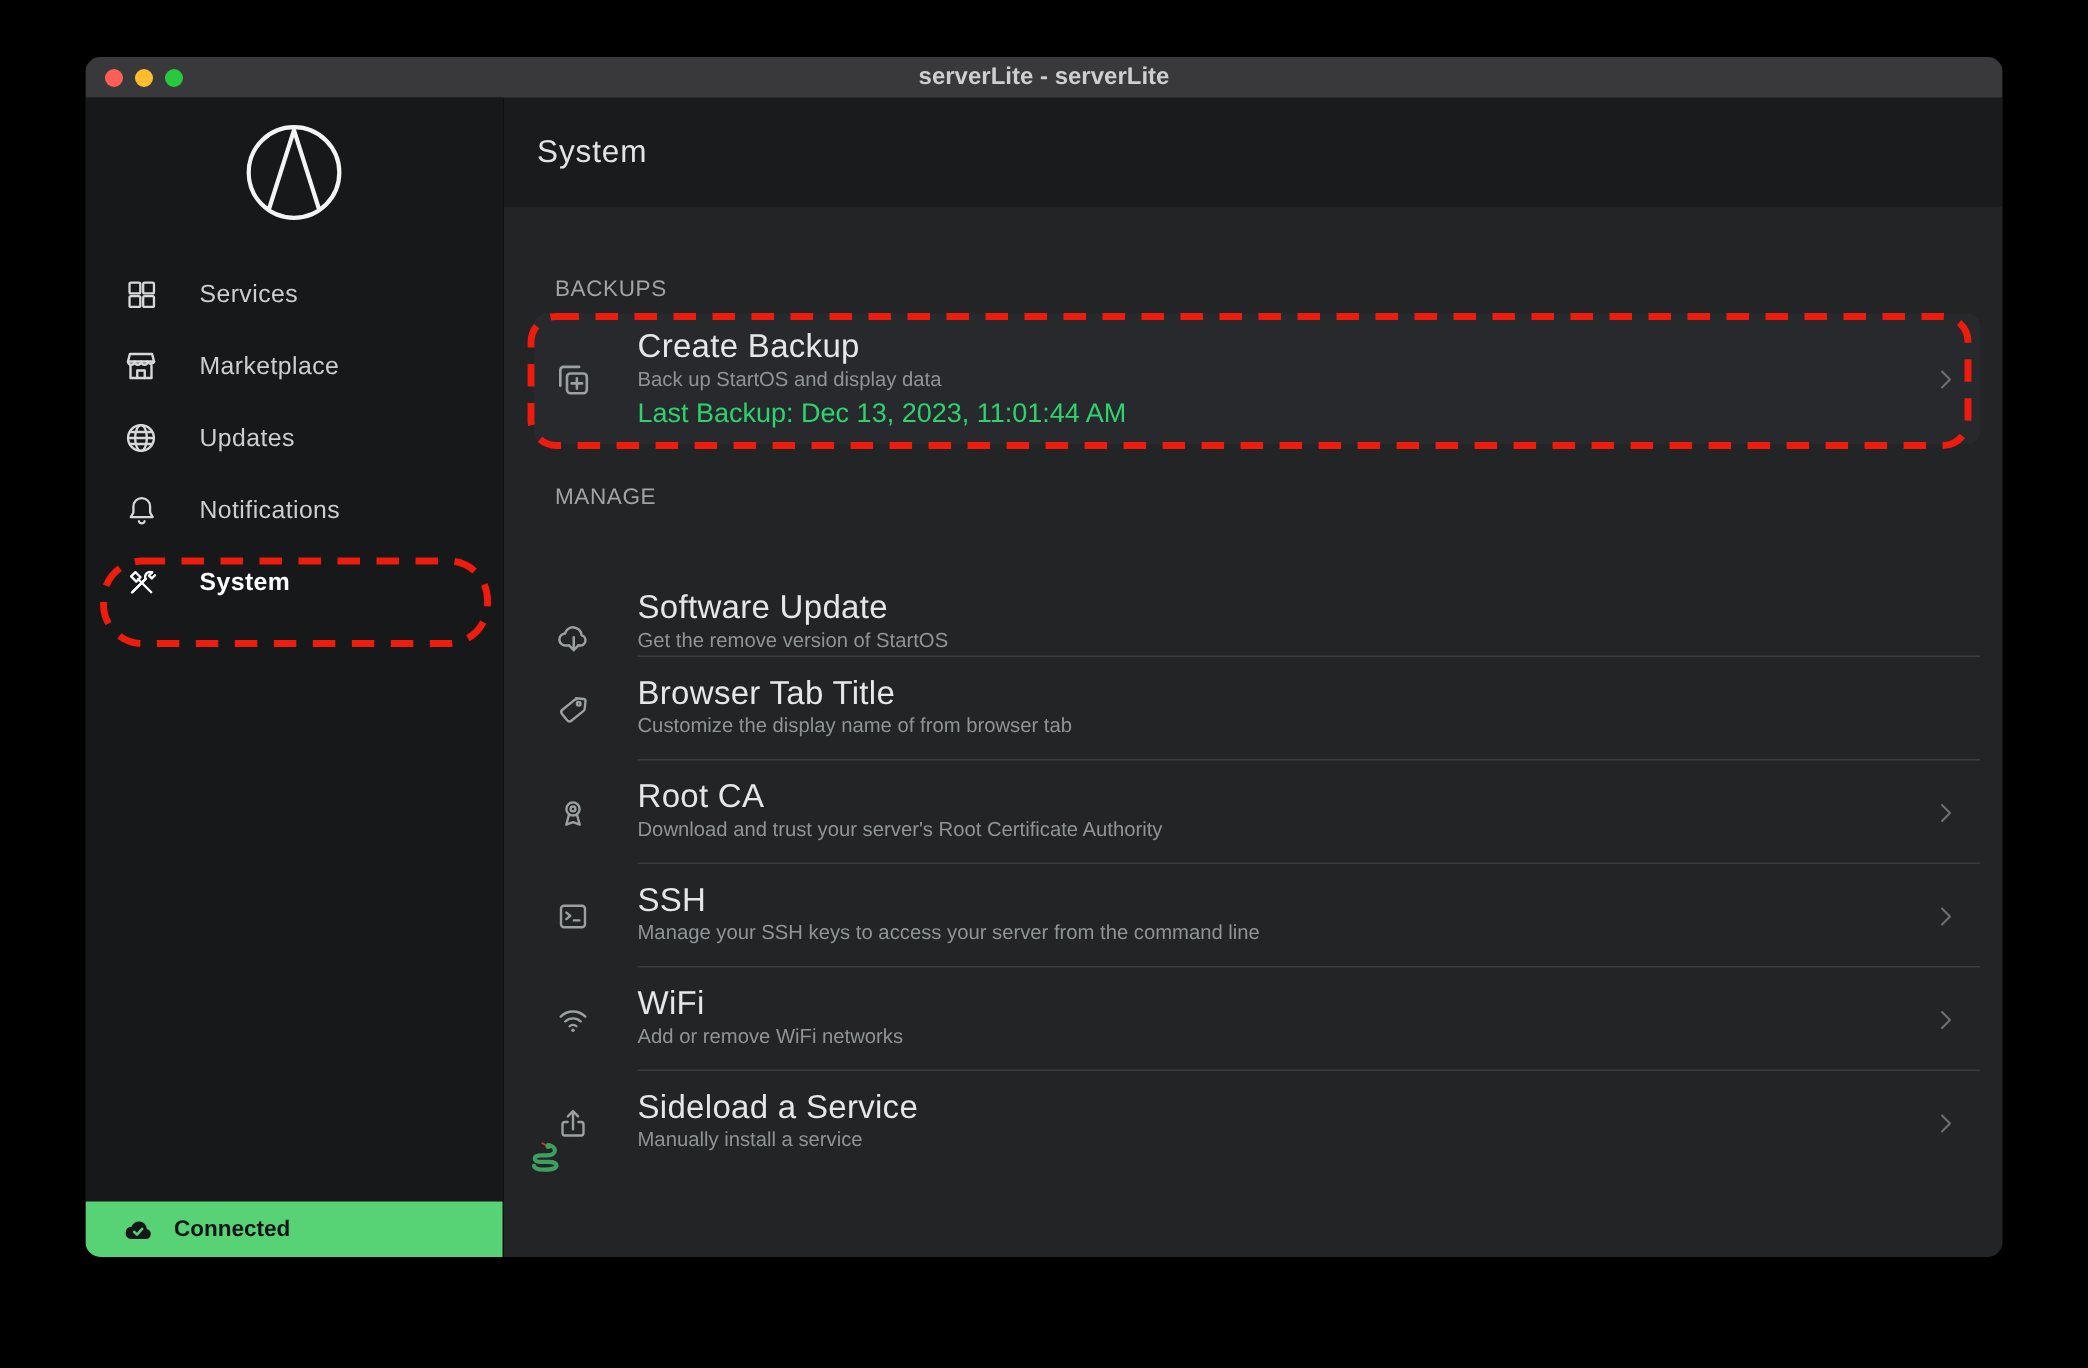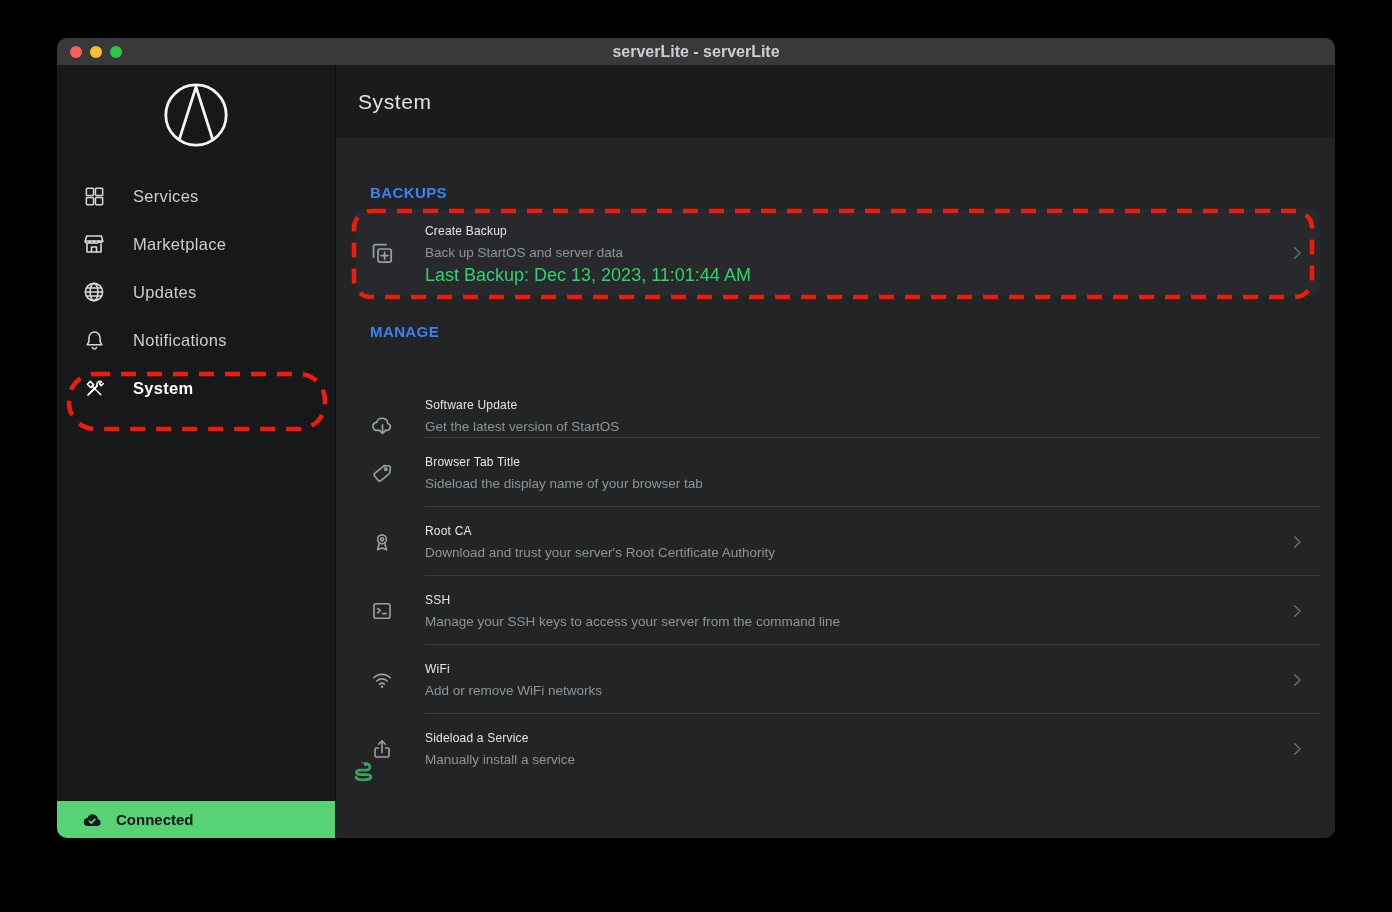--- a/index.html
+++ b/index.html
@@ -35,30 +35,30 @@
                 display:flex; align-items:center; }
   .status-bar .cloud { margin-left:23px; width:24px; height:24px; display:flex; align-items:center; }
   .status-bar .status-label { margin-left:12px; font-size:15px; font-weight:bold; color:#121517; }
 
   
   .content { flex:1; display:flex; flex-direction:column; background:#222426; min-width:0; border-left:1px solid #101011; }
   .content-header { height:73px; flex:0 0 73px; background:#1a1b1c; display:flex; align-items:center; }
   .page-title { margin-left:22px; font-size:21px; color:#e2e3e4; letter-spacing:0.6px; font-weight:400; }
   .content-body { flex:1; overflow:hidden; padding:0 15px 0 20px; }
 
-  .section-heading { margin:27px 0 8px 14px; font-size:15px; font-weight:bold; color:#3b82f6; letter-spacing:0.4px; }
+  .section-heading { margin:27px 0 8px 14px; font-size:15px; font-weight:normal; color:#a3a3a3; letter-spacing:0.4px; }
   .section-heading.first { margin-top:46px; }
 
   .row { position:relative; height:69px; display:flex; align-items:center; }
   .row.highlight { height:87px; background:#27292c; border-radius:8px; }
   .row.tall { height:90px;align-items:flex-end; }
   .row.restore { height:70px; }
   .row-icon { width:52px; flex:0 0 52px; display:flex; align-items:center; justify-content:center; color:#9ba0a3; }
   .row-text { margin-left:17px; min-width:0; }
-  .row-title { font-size:12px; line-height:22px; color:#e5e6e7; letter-spacing:0.2px; }
+  .row-title { font-size:22px; line-height:22px; color:#e5e6e7; letter-spacing:0.2px; }
   .row-sub { font-size:13.5px; line-height:22px; color:#8f9497; }
   .row-extra { font-size:18px; line-height:22px; color:#2dd36f; }
   .chevron { position:absolute; right:13px; top:50%; transform:translateY(-50%); width:20px; height:20px; color:#6e7275; }
   .divider { position:absolute; left:69px; right:0; bottom:0; height:1px; background:#3a3d40; }
 
   
   .annotations { position:absolute; left:0; top:0; width:1392px; height:912px; pointer-events:none; }
 
   svg { display:block; }
 </style>
@@ -179,57 +179,57 @@
                 <svg width="26" height="26" viewBox="0 0 24 24">
                   <g stroke="currentColor" stroke-width="1.6" fill="none" stroke-linecap="round" stroke-linejoin="round">
                     <rect x="8.3" y="8.3" width="12.2" height="12.2" rx="2.2"></rect>
                     <path d="M15.8 4.2H6.2a2 2 0 0 0-2 2v9.6"></path>
                     <path d="M14.4 11.2v6.4M11.2 14.4h6.4"></path>
                   </g>
                 </svg>
               </span>
               <div class="row-text">
                 <div class="row-title">Create Backup</div>
-                <div class="row-sub">Back up StartOS and server data</div>
+                <div class="row-sub">Back up StartOS and display data</div>
                 <div class="row-extra" style="color: rgb(45, 211, 111);">Last Backup: Dec 13, 2023, 11:01:44 AM</div>
               </div>
               <span class="chevron">
                 <svg width="20" height="20" viewBox="0 0 24 24">
                   <path d="M9.2 5.6 15.6 12l-6.4 6.4" stroke="currentColor" stroke-width="1.6" fill="none" stroke-linecap="round" stroke-linejoin="round"></path>
                 </svg>
               </span>
             </div>
             <div class="section-heading">MANAGE</div>
             <div class="row tall">
               <span class="row-icon">
                 <svg width="25" height="25" viewBox="0 0 24 24">
                   <g stroke="currentColor" stroke-width="1.6" fill="none" stroke-linecap="round" stroke-linejoin="round">
                     <path d="M8.6 16.6H6.8a3.8 3.8 0 0 1-.4-7.6 5.4 5.4 0 0 1 10.6 1.1 3.3 3.3 0 0 1-.9 6.5h-1.3"></path>
                     <path d="M12 11.4v8.2m-3-3 3 3 3-3"></path>
                   </g>
                 </svg>
               </span>
               <div class="row-text">
                 <div class="row-title">Software Update</div>
-                <div class="row-sub">Get the latest version of StartOS</div>
+                <div class="row-sub">Get the remove version of StartOS</div>
               </div>
               <div class="divider"></div>
             </div>
             <div class="row">
               <span class="row-icon">
                 <svg width="24" height="24" viewBox="0 0 24 24">
                   <g stroke="currentColor" stroke-width="1.6" fill="none" stroke-linecap="round" stroke-linejoin="round">
                     <path d="M13.2 4.3h5.3a1.2 1.2 0 0 1 1.2 1.2v5.3a2 2 0 0 1-.6 1.4l-7.4 7.4a2 2 0 0 1-2.8 0l-3.9-3.9a2 2 0 0 1 0-2.8l7.4-7.4a2 2 0 0 1 1.4-.6Z" transform="rotate(6 12 12)"></path>
                     <circle cx="15.8" cy="8.2" r="1.2"></circle>
                   </g>
                 </svg>
               </span>
               <div class="row-text">
                 <div class="row-title">Browser Tab Title</div>
-                <div class="row-sub">Sideload the display name of your browser tab</div>
+                <div class="row-sub">Customize the display name of from browser tab</div>
               </div>
               <div class="divider"></div>
             </div>
             <div class="row">
               <span class="row-icon">
                 <svg width="24" height="24" viewBox="0 0 24 24">
                   <g stroke="currentColor" stroke-width="1.6" fill="none" stroke-linecap="round" stroke-linejoin="round">
                     <circle cx="12" cy="9.3" r="4.4"></circle>
                     <circle cx="12" cy="9.3" r="1.6"></circle>
                     <path d="M9.4 12.9 7.5 19.8l4.5-1.7 4.5 1.7-1.9-6.9"></path>

